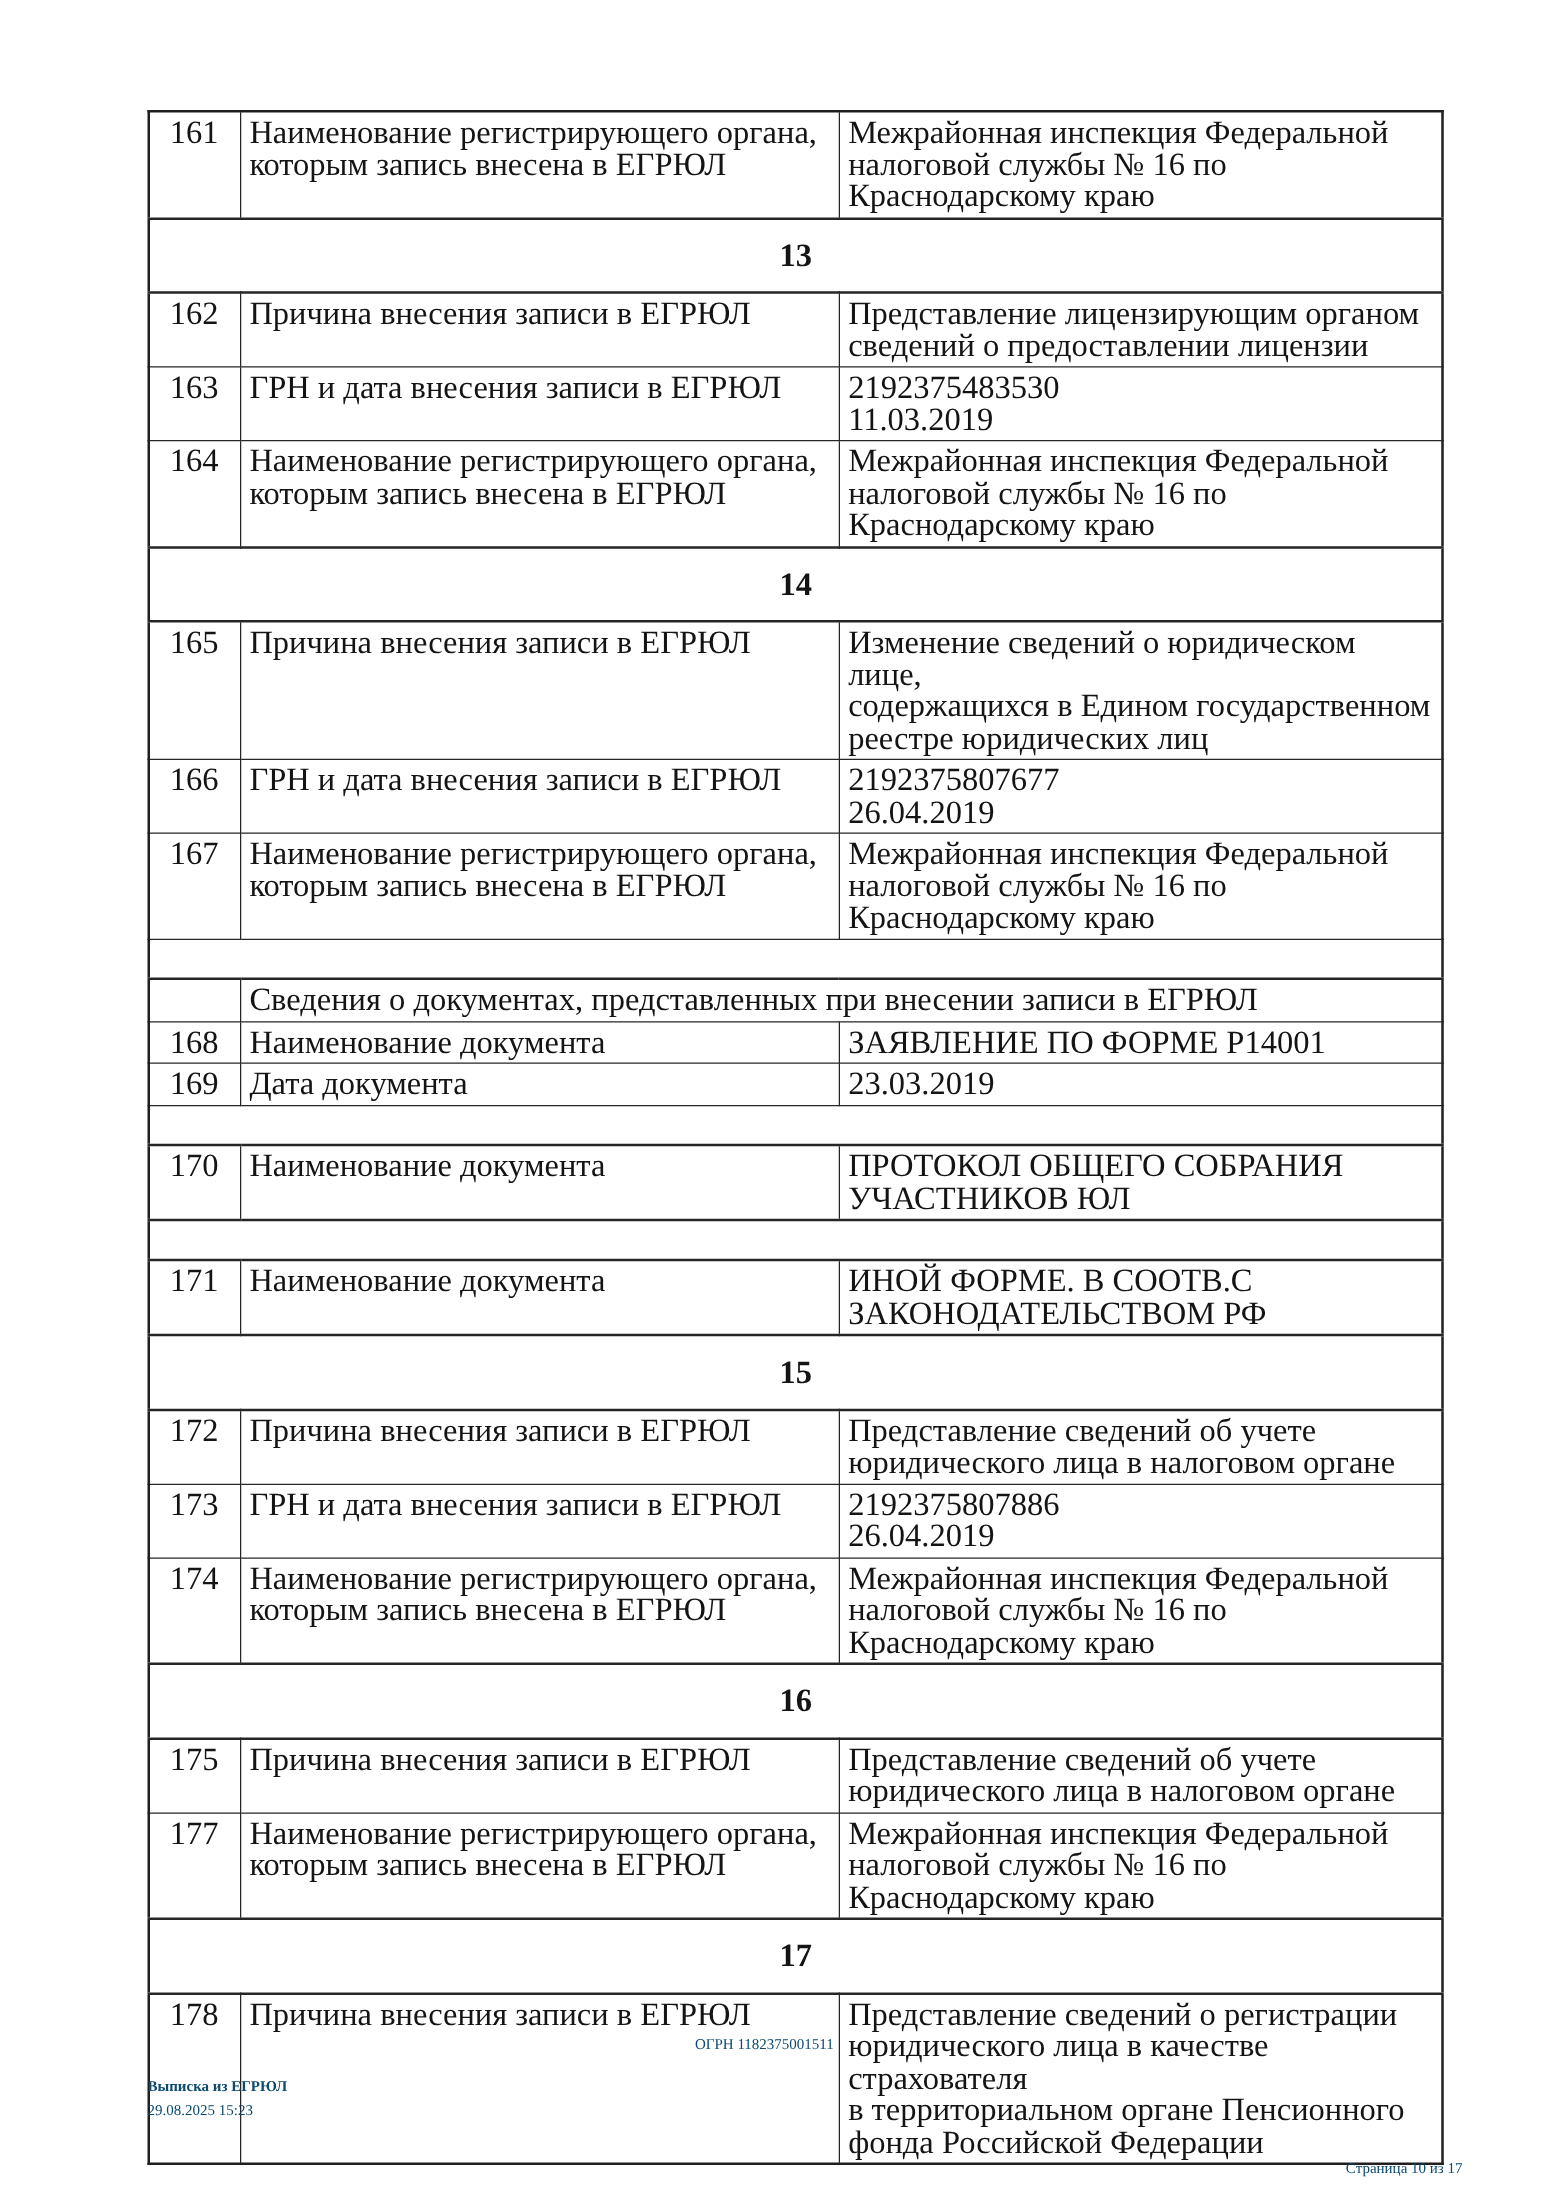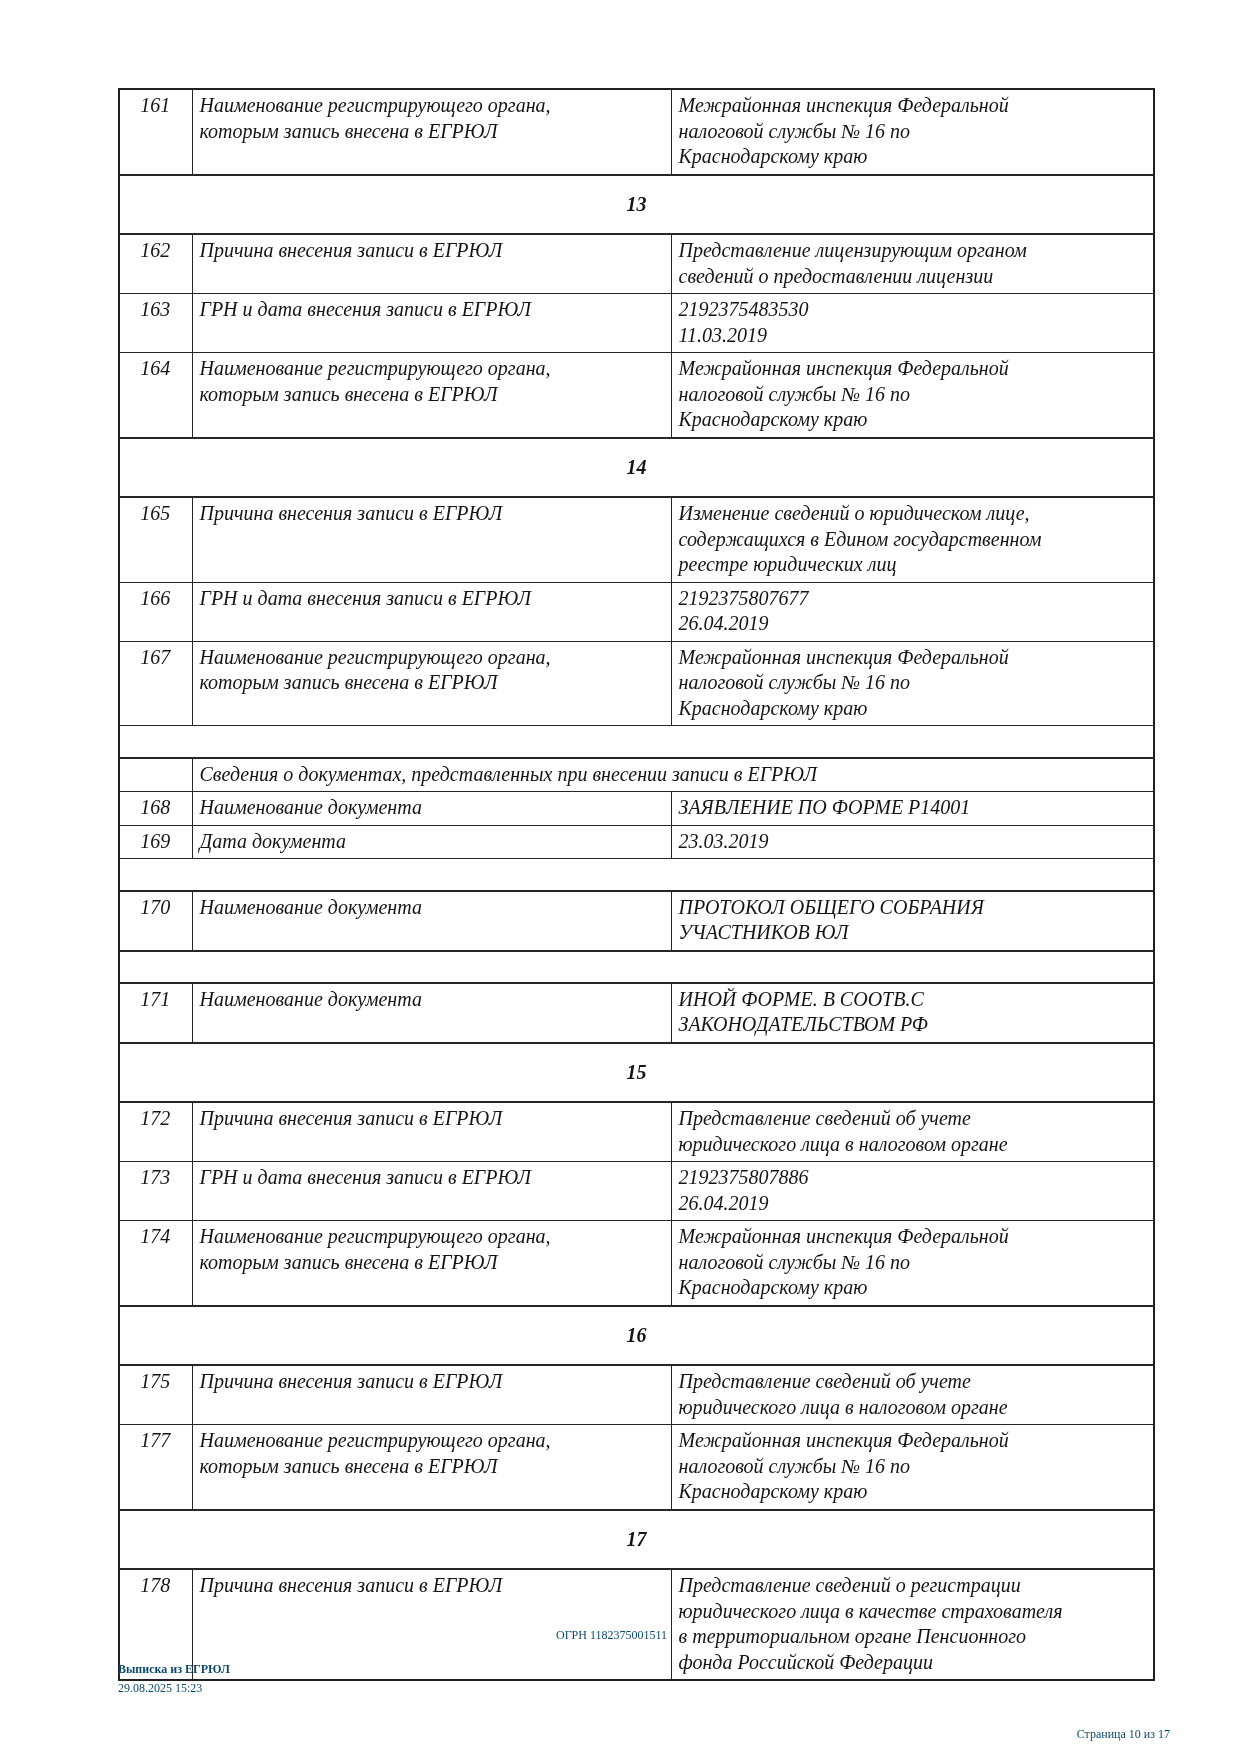--- a/index.html
+++ b/index.html
@@ -2,21 +2,21 @@
 <html><head>
 <meta charset="utf-8">
 <style>
   * { margin:0; padding:0; box-sizing:border-box; }
   html,body { width:1240px; height:1755px; background:#ffffff; font-family:"Liberation Serif", serif; color:#111; }
   .page { position:relative; width:1240px; height:1755px; background:#ffffff; overflow:hidden; }
 
   table.egrul {
     position:absolute; left:118px; top:88px; width:1035px;
     border-collapse:collapse; table-layout:fixed;
-    font-size:20px; line-height:25.5px; color:#141414;font-style:italic;
+    font-size:26px; line-height:25.5px; color:#141414;
   }
   table.egrul { border:2px solid #1f1f1f; }
   table.egrul td {
     border:1px solid #262626;
     vertical-align:top;
     padding:3px 8px 4px 7px;
     white-space:pre-line;
     overflow:hidden;
   }
   td.num-cell { text-align:center; padding-left:2px; padding-right:2px; }

